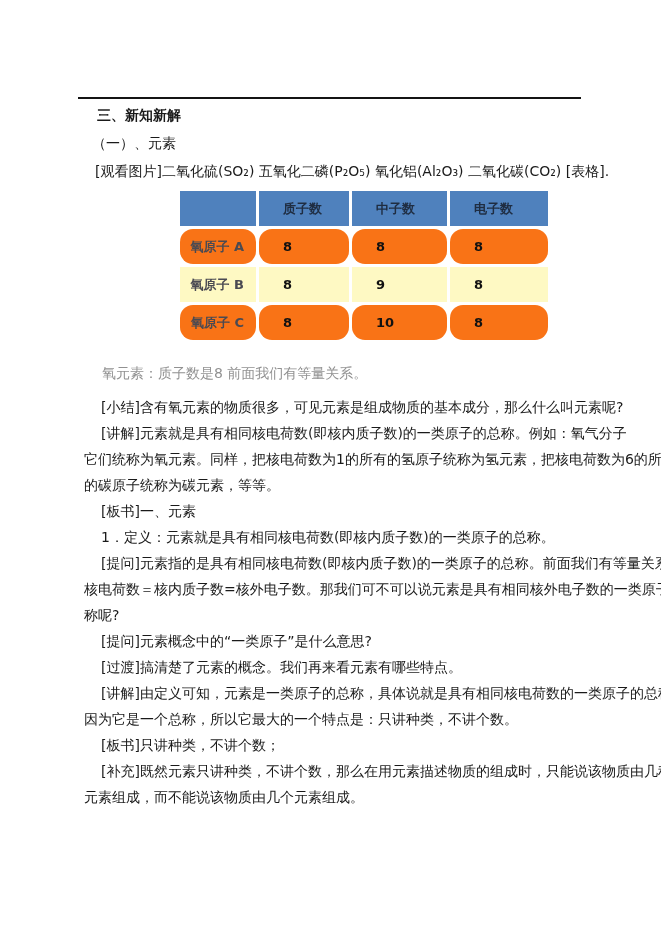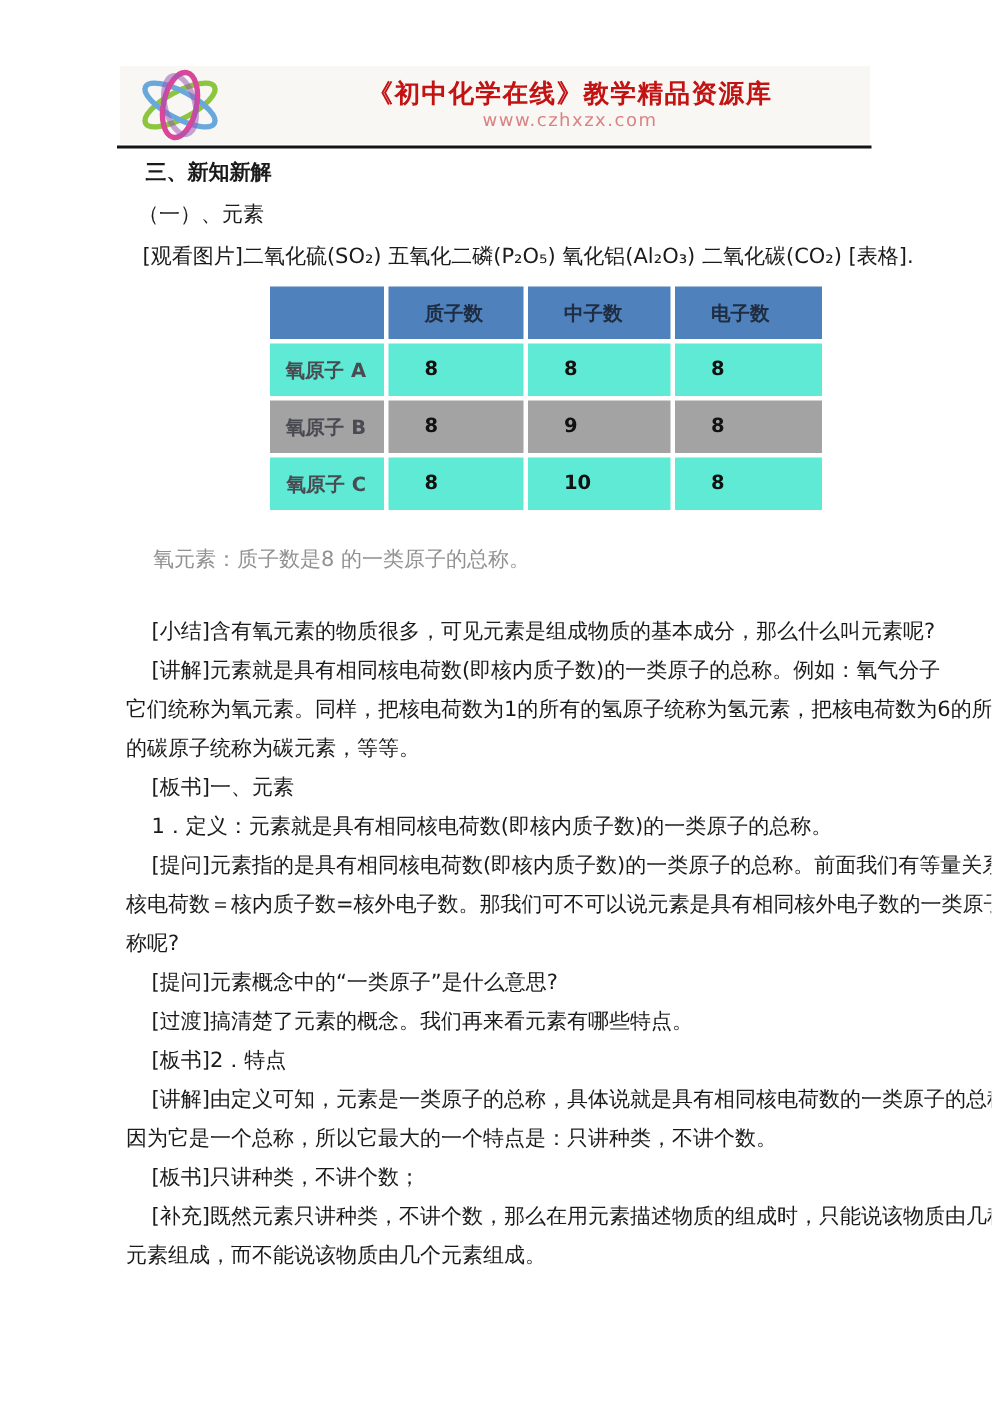--- a/index.html
+++ b/index.html
@@ -53,52 +53,38 @@
   .atom-table .corner{width:76px;padding:0;}
   .atom-table .c2{width:66px;}
   .atom-table .c3{width:71px;}
   .atom-table .c4{width:74px;padding-left:24px;}
   .atom-table td.rowlabel{
     text-align:right;padding-right:12px;color:#4a4a52;
   }
   .atom-table td.num{
     text-align:left;padding-left:24px;color:#111;
   }
-  .row-dark td{background:#5eead4;}
-  .row-light td{background:#a3a3a3;}
+  .row-dark td{background:#f97316;border-radius:13px;}
+  .row-light td{background:#fef9c3;}
   
   .caption{left:102px;top:364px;color:#919191;}
   .body-lines{
-    position:absolute;left:84px;top:408px;width:560px;
+    position:absolute;left:84px;top:394px;width:560px;
   }
   .bline{
     font-size:14px;line-height:26px;height:26px;white-space:nowrap;color:#1a1a1a;
   }
   .ind{padding-left:17px;}
   .ind-sm{padding-left:15px;}
 </style>
 </head>
 <body>
 
 <div class="page">
 
-  <div class="banner">
-    <svg class="logo" viewBox="0 0 68 48">
-      <g fill="none" stroke-width="3.6" stroke-linecap="round">
-        <ellipse cx="34" cy="24" rx="26" ry="9" stroke="#8cc63f" transform="rotate(-28 34 24)"></ellipse>
-        <ellipse cx="34" cy="24" rx="26" ry="9" stroke="#6aa8dc" transform="rotate(28 34 24)"></ellipse>
-        <ellipse cx="34" cy="24" rx="11" ry="22" stroke="#d8479a" transform="rotate(12 34 24)"></ellipse>
-        <ellipse cx="34" cy="24" rx="10" ry="20" stroke="#9b59b6" transform="rotate(-14 34 24)" opacity="0.55"></ellipse>
-      </g>
-    </svg>
-    <div class="banner-text">
-      <div class="banner-title">《初中化学在线》教学精品资源库</div>
-      <div class="banner-url">www.czhxzx.com</div>
-    </div>
-  </div>
   <div class="banner-rule"></div>
 
   <div class="line h1">三、新知新解</div>
   <div class="line h2">（一）、元素</div>
   <div class="line intro">[观看图片]二氧化硫(SO₂)  五氧化二磷(P₂O₅)  氧化铝(Al₂O₃)  二氧化碳(CO₂)  [表格].</div>
 
   <table class="atom-table">
     <tbody>
         <tr>
       <th class="corner"></th>
@@ -120,35 +106,34 @@
     </tr>
     <tr class="row-dark">
       <td class="rowlabel">氧原子 C</td>
       <td class="num">8</td>
       <td class="num">10</td>
       <td class="num">8</td>
     </tr>
   </tbody>
     </table>
 
-  <div class="line caption">氧元素：质子数是8 的一类原子的总称。</div>
+  <div class="line caption">氧元素：质子数是8 前面我们有等量关系。</div>
 
   <div class="body-lines">
     <div class="bline ind">[小结]含有氧元素的物质很多，可见元素是组成物质的基本成分，那么什么叫元素呢?</div>
     <div class="bline ind">[讲解]元素就是具有相同核电荷数(即核内质子数)的一类原子的总称。例如：氧气分子</div>
     <div class="bline">它们统称为氧元素。同样，把核电荷数为1的所有的氢原子统称为氢元素，把核电荷数为6的所有</div>
     <div class="bline">的碳原子统称为碳元素，等等。</div>
     <div class="bline ind">[板书]一、元素</div>
     <div class="bline ind">1．定义：元素就是具有相同核电荷数(即核内质子数)的一类原子的总称。</div>
     <div class="bline ind">[提问]元素指的是具有相同核电荷数(即核内质子数)的一类原子的总称。前面我们有等量关系:</div>
     <div class="bline">核电荷数＝核内质子数=核外电子数。那我们可不可以说元素是具有相同核外电子数的一类原子的总</div>
     <div class="bline">称呢?</div>
     <div class="bline ind">[提问]元素概念中的“一类原子”是什么意思?</div>
     <div class="bline ind">[过渡]搞清楚了元素的概念。我们再来看元素有哪些特点。</div>
-    <div class="bline ind">[板书]2．特点</div>
     <div class="bline ind">[讲解]由定义可知，元素是一类原子的总称，具体说就是具有相同核电荷数的一类原子的总称。</div>
     <div class="bline">因为它是一个总称，所以它最大的一个特点是：只讲种类，不讲个数。</div>
     <div class="bline ind">[板书]只讲种类，不讲个数；</div>
     <div class="bline ind">[补充]既然元素只讲种类，不讲个数，那么在用元素描述物质的组成时，只能说该物质由几种</div>
     <div class="bline">元素组成，而不能说该物质由几个元素组成。</div>
   </div>
 
 </div>
 
 </body></html>

